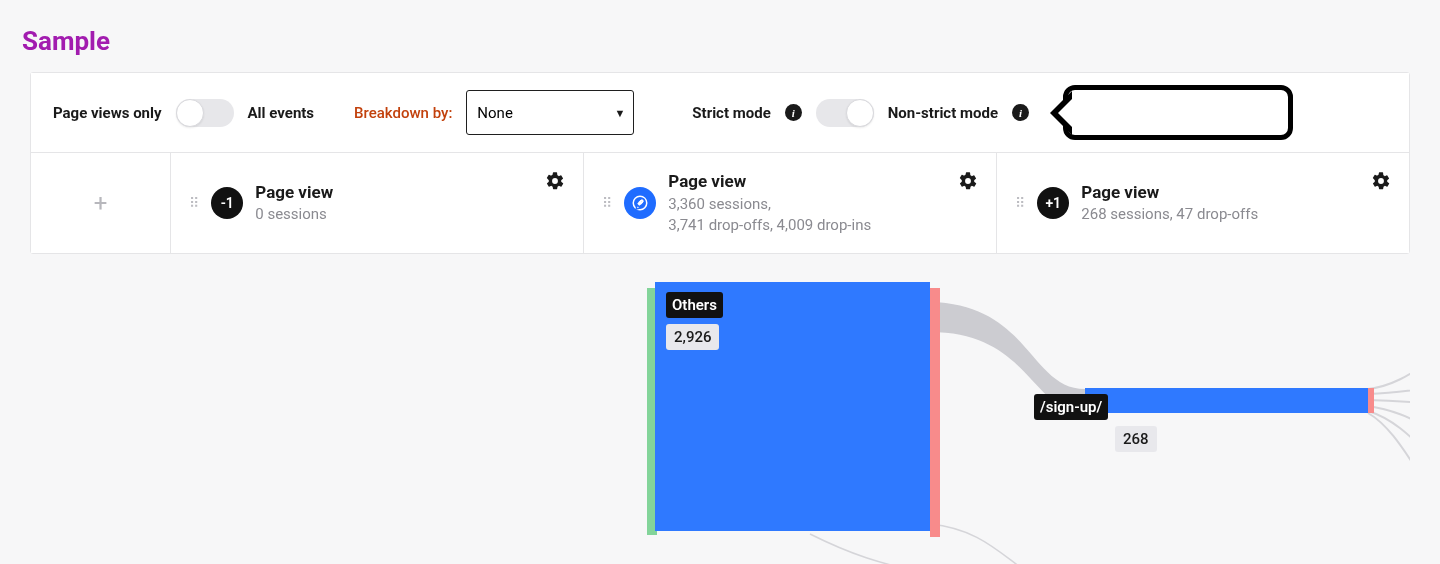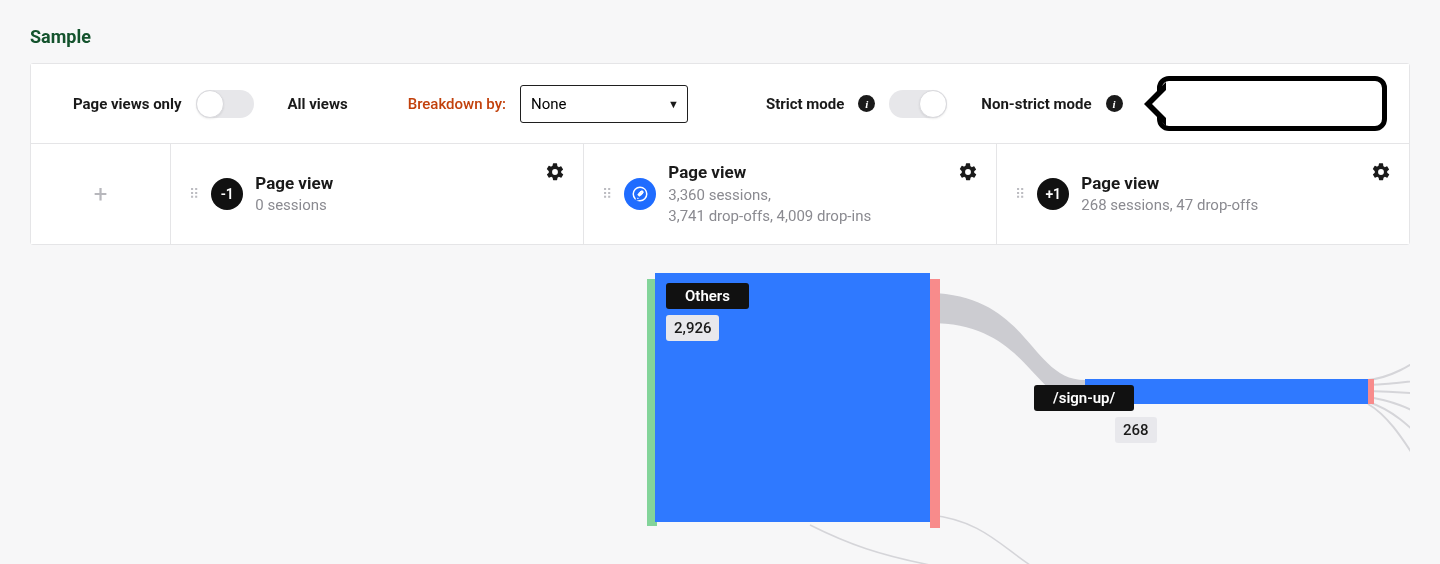--- a/index.html
+++ b/index.html
@@ -8,44 +8,43 @@
       padding: 0;
     }
     body {
       font-family: -apple-system, BlinkMacSystemFont, "Segoe UI", Roboto, Helvetica, Arial, sans-serif;
       background: #f7f7f8;
       width: 1440px;
       height: 564px;
       overflow: hidden;
     }
     .page-title {
-      font-size: 18px;
+      font-size: 26px;
       font-weight: 700;
-      color: #14532d;
-      padding: 26px 0 16px 30px;
+      color: #a21caf;
+      padding: 26px 0 16px 22px;
     }
     .panel {
       margin: 0 30px;
       border: 1px solid #e5e5e7;
       border-radius: 3px;
       background: #ffffff;
     }
     .toolbar {
       display: flex;
       align-items: center;
       padding: 12px 22px;
       gap: 14px;
       border-bottom: 1px solid #e5e5e7;
       background: #fff;
     }
     .toolbar-label {
       font-size: 15px;
       font-weight: 700;
       color: #1a1a1a;
-      margin-left: 20px;
     }
     .toolbar-label.light {
       font-weight: 500;
       color: #c2410c;
     }
     .toggle {
       width: 58px;
       height: 28px;
       border-radius: 20px;
       background: #e7e7ea;
@@ -58,21 +57,21 @@
       height: 28px;
       border-radius: 50%;
       background: #fff;
       top: 0;
       border: 1px solid #d9d9dd;
       box-shadow: 0 1px 2px rgba(0,0,0,0.08);
     }
     .toggle.left .knob { left: 0; }
     .toggle.right .knob { right: 0; }
     .dropdown {
-      height: 38px;
+      height: 45px;
       min-width: 168px;
       border: 1px solid #1f1f1f;
       border-radius: 3px;
       padding: 0 30px 0 10px;
       font-size: 15px;
       background: #fff;
       position: relative;
       display: flex;
       align-items: center;
     }
@@ -234,21 +233,21 @@
     .red-strip {
       position: absolute;
       background: #f88b8b;
     }
     .lbl-black {
       position: absolute;
       background: #111;
       color: #fff;
       font-size: 15px;
       font-weight: 600;
-      padding: 4px 19px;
+      padding: 4px 6px;
       border-radius: 3px;
       text-align: center;
     }
     .lbl-grey {
       position: absolute;
       background: #e8e8ec;
       color: #1a1a1a;
       font-size: 15px;
       font-weight: 500;
       padding: 4px 8px;
@@ -260,21 +259,21 @@
 <body>
 
 <h1 class="page-title">Sample</h1>
 
 <div class="panel">
   <div class="toolbar">
     <span class="toolbar-label">Page views only</span>
     <span class="toggle left">
         <span class="knob"></span>
       </span>
-    <span class="toolbar-label">All views</span>
+    <span class="toolbar-label">All events</span>
 
     <span style="width:12px"></span>
 
     <span class="toolbar-label light">Breakdown by:</span>
     <div class="dropdown">
       <span>None</span>
       <span class="caret">▼</span>
     </div>
 
     <span style="width:30px"></span>

